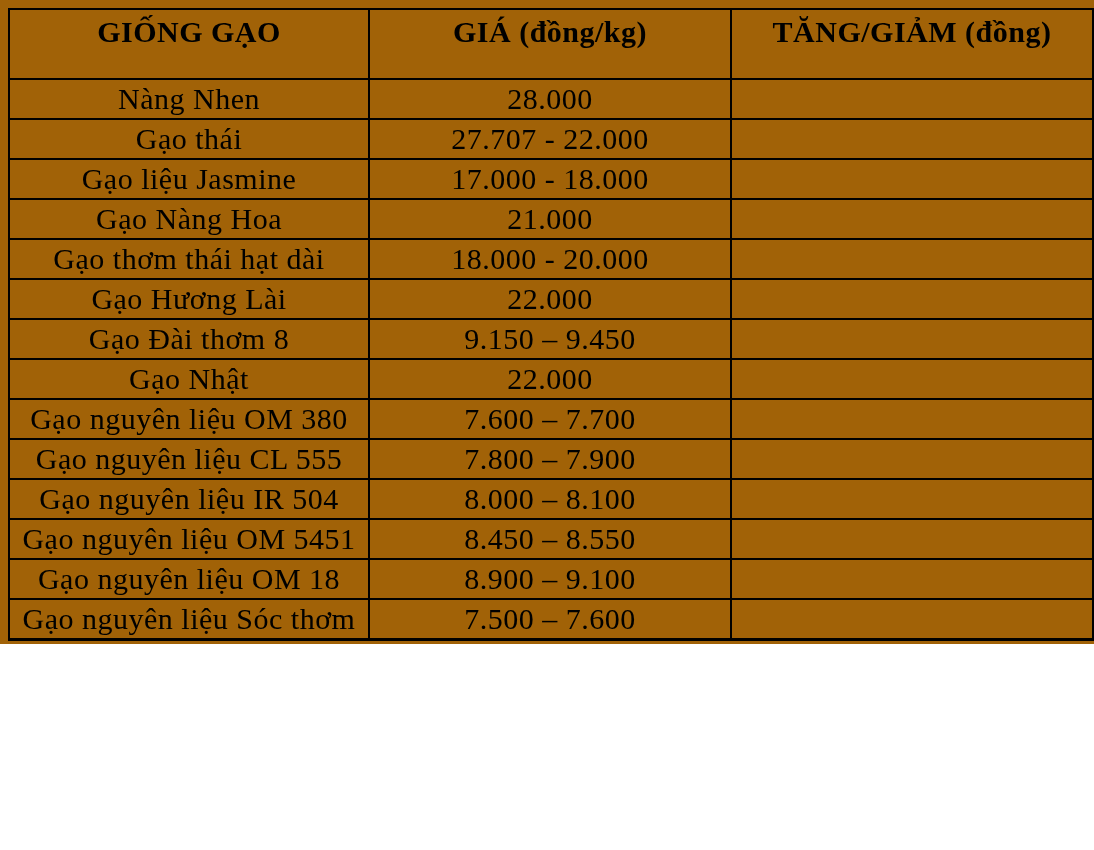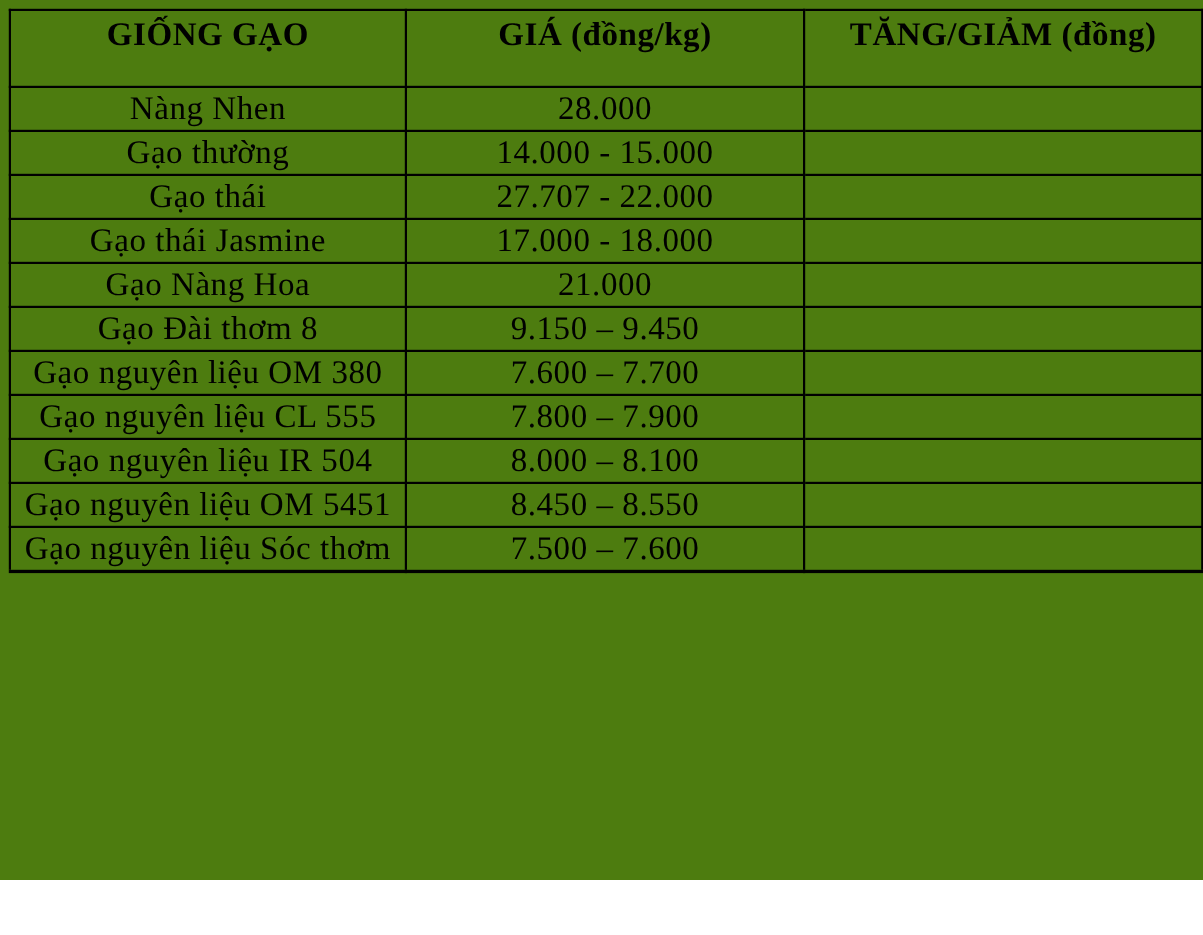--- a/index.html
+++ b/index.html
@@ -2,22 +2,22 @@
 <html><head>
 <meta charset="utf-8">
 <style>
   html, body {
     margin: 0;
     padding: 0;
     background: #ffffff;
   }
   .doc-page {
     width: 1094px;
-    height: 800px;
-    background: #4d7c0f;
+    height: 644px;
+    background: #a16207;
     overflow: hidden;
   }
   table.price-table {
     border-collapse: collapse;
     table-layout: fixed;
     width: 1084px;
     margin: 8px 0 0 8px;
     font-family: "Liberation Serif", "DejaVu Serif", serif;
     color: #000000;
     border: 2px solid #000000;
@@ -78,42 +78,52 @@
         <th>TĂNG/GIẢM (đồng)</th>
       </tr>
     </thead>
     <tbody>
         <tr>
     <td class="cell-variety">Nàng Nhen</td>
     <td class="cell-price">28.000</td>
     <td class="cell-change"></td>
   </tr>
         <tr>
-    <td class="cell-variety">Gạo thường</td>
-    <td class="cell-price">14.000 - 15.000</td>
-    <td class="cell-change"></td>
-  </tr>
-        <tr>
     <td class="cell-variety">Gạo thái</td>
     <td class="cell-price">27.707 - 22.000</td>
     <td class="cell-change"></td>
   </tr>
         <tr>
-    <td class="cell-variety">Gạo thái Jasmine</td>
+    <td class="cell-variety">Gạo liệu Jasmine</td>
     <td class="cell-price">17.000 - 18.000</td>
     <td class="cell-change"></td>
   </tr>
         <tr>
     <td class="cell-variety">Gạo Nàng Hoa</td>
     <td class="cell-price">21.000</td>
     <td class="cell-change"></td>
   </tr>
         <tr>
+    <td class="cell-variety">Gạo thơm thái hạt dài</td>
+    <td class="cell-price">18.000 - 20.000</td>
+    <td class="cell-change"></td>
+  </tr>
+        <tr>
+    <td class="cell-variety">Gạo Hương Lài</td>
+    <td class="cell-price">22.000</td>
+    <td class="cell-change"></td>
+  </tr>
+        <tr>
     <td class="cell-variety">Gạo Đài thơm 8</td>
     <td class="cell-price">9.150 – 9.450</td>
+    <td class="cell-change"></td>
+  </tr>
+        <tr>
+    <td class="cell-variety">Gạo Nhật</td>
+    <td class="cell-price">22.000</td>
     <td class="cell-change"></td>
   </tr>
         <tr>
     <td class="cell-variety">Gạo nguyên liệu OM 380</td>
     <td class="cell-price">7.600 – 7.700</td>
     <td class="cell-change"></td>
   </tr>
         <tr>
     <td class="cell-variety">Gạo nguyên liệu CL 555</td>
     <td class="cell-price">7.800 – 7.900</td>
@@ -123,19 +133,24 @@
     <td class="cell-variety">Gạo nguyên liệu IR 504</td>
     <td class="cell-price">8.000 – 8.100</td>
     <td class="cell-change"></td>
   </tr>
         <tr>
     <td class="cell-variety">Gạo nguyên liệu OM 5451</td>
     <td class="cell-price">8.450 – 8.550</td>
     <td class="cell-change"></td>
   </tr>
         <tr>
+    <td class="cell-variety">Gạo nguyên liệu OM 18</td>
+    <td class="cell-price">8.900 – 9.100</td>
+    <td class="cell-change"></td>
+  </tr>
+        <tr>
     <td class="cell-variety">Gạo nguyên liệu Sóc thơm</td>
     <td class="cell-price">7.500 – 7.600</td>
     <td class="cell-change"></td>
   </tr>
       </tbody>
   </table>
 </div>
 
 </body></html>

